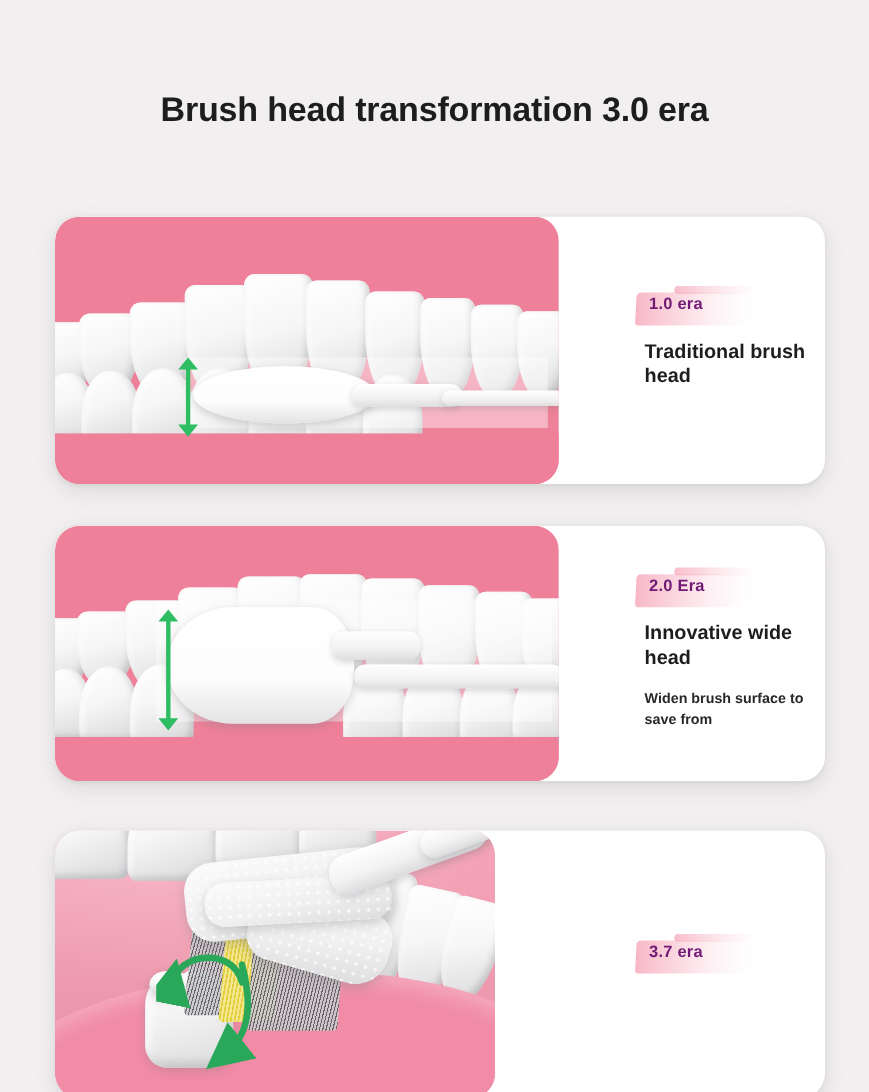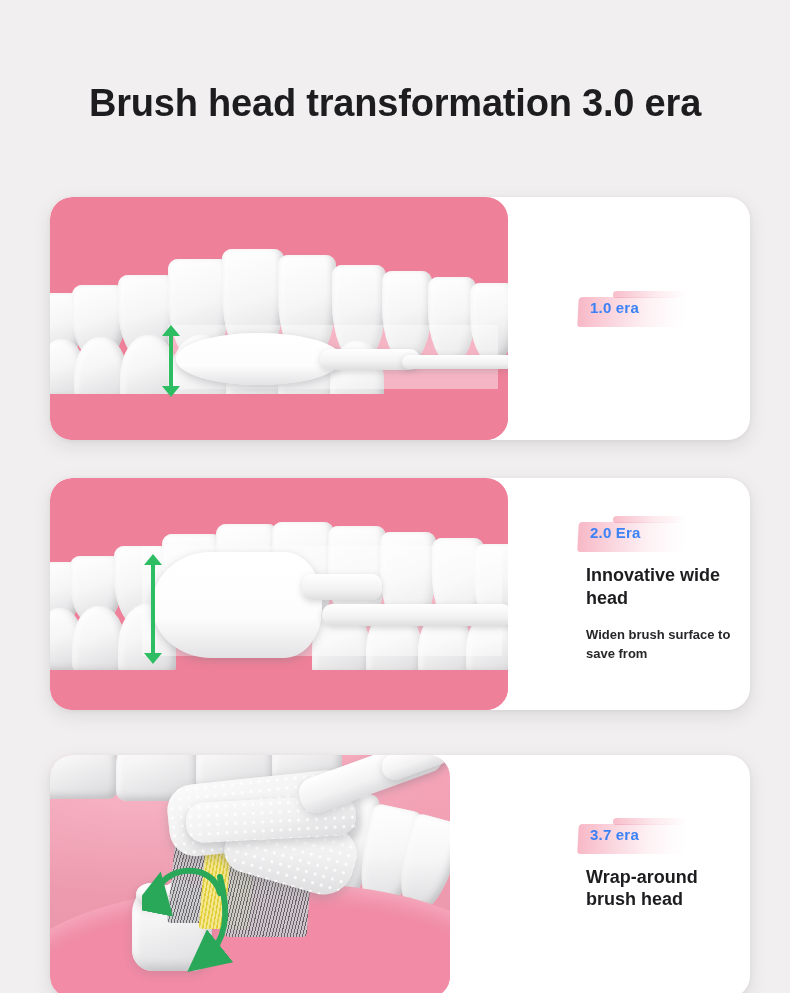--- a/index.html
+++ b/index.html
@@ -22,21 +22,21 @@
     padding-top: 48px;
   }
   .eyebrow {
     font-size: 19px;
     font-weight: bold;
     color: #232326;
     letter-spacing: 0.1px;
     line-height: 1;
   }
   .headline {
-    font-size: 38px;
+    font-size: 31px;
     font-weight: bold;
     color: #1d1d20;
     margin-top: 36px;
     letter-spacing: -0.2px;
     line-height: 1;
   }
 
   
   .cards {
     position: absolute;
@@ -235,21 +235,21 @@
     background: linear-gradient(90deg,
       rgba(240,125,150,0.50) 0%,
       rgba(246,175,192,0.28) 55%,
       rgba(255,255,255,0) 100%);
     border-radius: 4px;
   }
   .era-label {
     position: relative;
     font-size: 15px;
     font-weight: bold;
-    color: #3b82f6;
+    color: #701a75;
     letter-spacing: 0.2px;
     padding: 2px 4px;
   }
   .card-title {
     font-size: 18px;
     font-weight: bold;
     color: #1d1d20;
     line-height: 1.25;
     margin-bottom: 17px;
   }
@@ -308,20 +308,21 @@
         <div class="shaft"></div>
         <div class="tip-dn"></div>
       </div>
     </div>
 
     <div class="text-pane">
       <div class="era-wrap">
         <span class="era-stroke"></span>
         <span class="era-label">1.0 era</span>
       </div>
+      <div class="card-title">Traditional brush head</div>
     </div>
   </div>
 
   <div class="card card-2">
 
     <div class="illus illus-2">
       <div class="gum"></div>
 
       <div class="tooth tooth-upper" style="left:-14px; top:84px; width:46px; height:62px;"></div>
       <div class="tooth tooth-upper" style="left:20px;  top:78px; width:52px; height:70px;"></div>
@@ -427,17 +428,16 @@
         <path d="M14,36 C20,6 70,2 78,34" fill="none" stroke="#2aa85a" stroke-width="6" stroke-linecap="round" marker-start="url(#ah1)"></path>
         <path d="M78,18 C88,56 84,82 64,98" fill="none" stroke="#2aa85a" stroke-width="6" stroke-linecap="round" marker-end="url(#ah2)"></path>
       </svg>
     </div>
 
     <div class="text-pane text-pane-3">
       <div class="era-wrap">
         <span class="era-stroke"></span>
         <span class="era-label">3.7 era</span>
       </div>
-      <div class="card-title">Wrap-around brush head</div>
     </div>
   </div>
 
 </div>
 
 </body></html>

